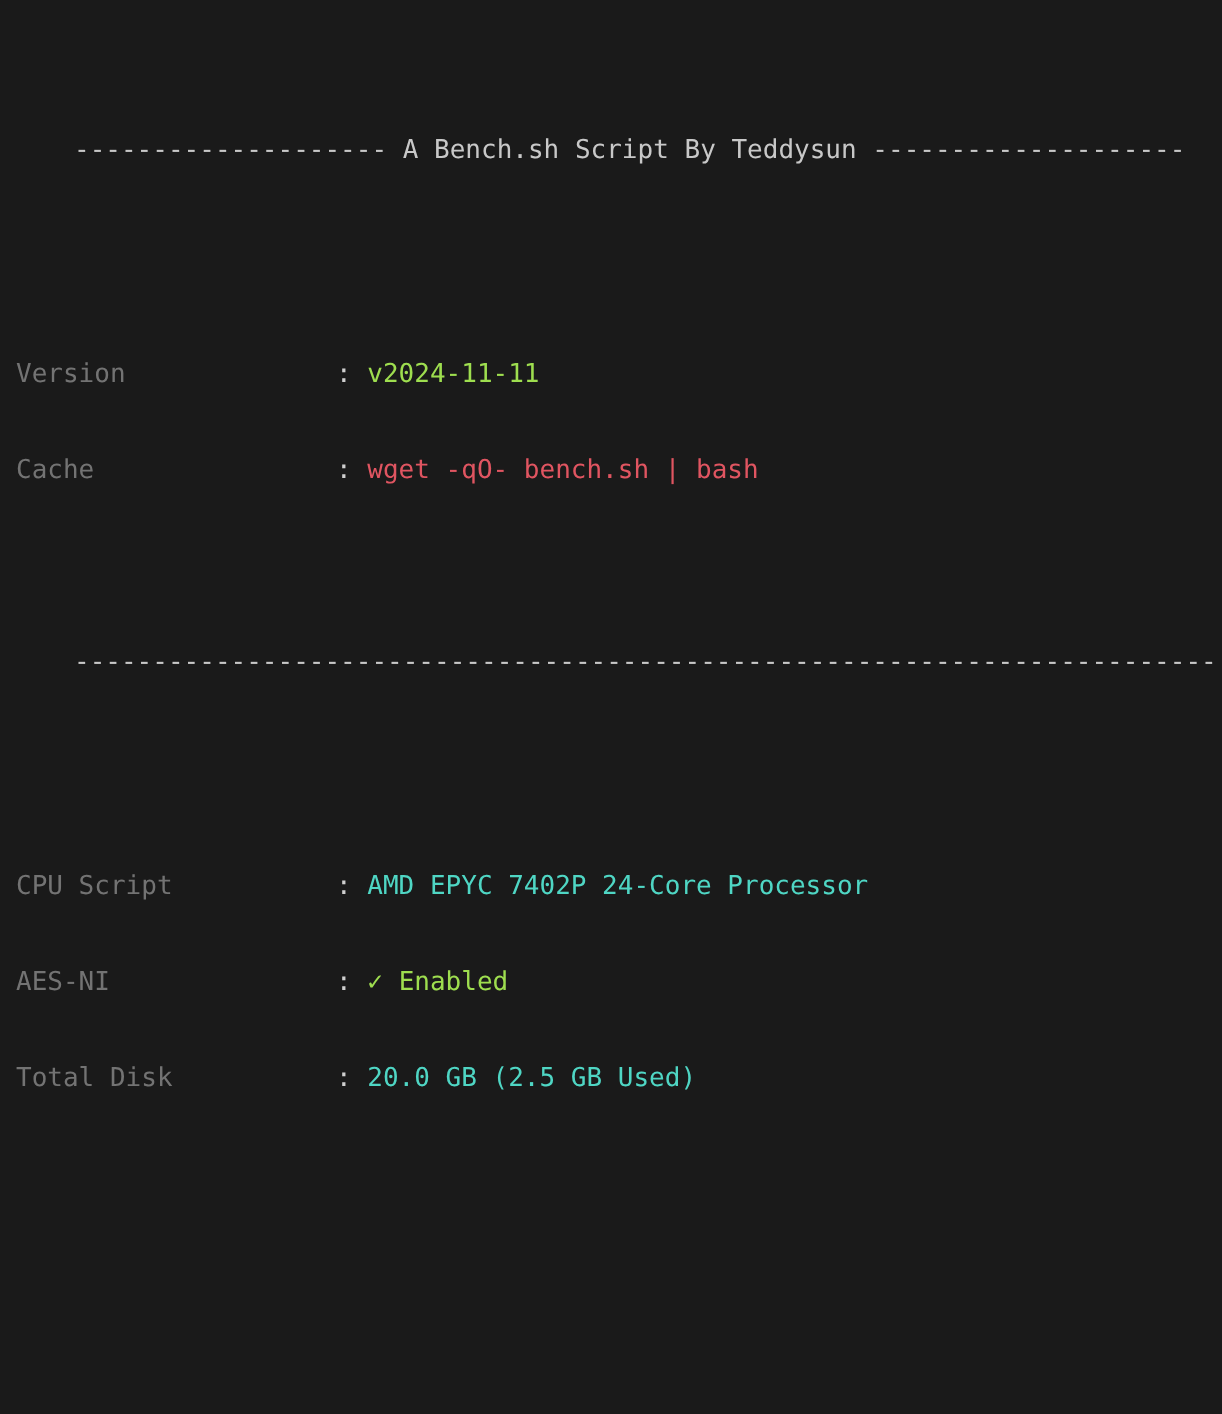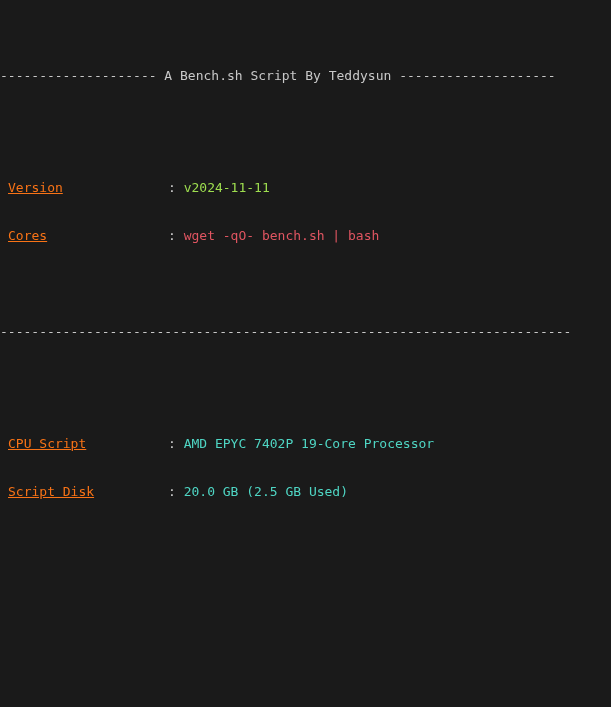--- a/index.html
+++ b/index.html
@@ -18,36 +18,36 @@
     -webkit-font-smoothing: antialiased;
   }
   .term {
     padding: 4px 0 0 0;
     white-space: pre;
   }
   .row {
     height: 16px;
     line-height: 16px;
     white-space: pre;
+    padding-left: 37px;
   }
   .sep {
     color: #c8c8c8;
     letter-spacing: 0px;
   }
   .hdr-line {
     color: #c8c8c8;
   }
   .pad-left { padding-left: 8px; }
 
   
   .inf-label {
     display: inline-block;
     width: 160px;
-    color: #f97316;
-    text-decoration: underline;
+    color: #737373;
   }
   .colon { color: #cfcfcf; }
 
   .v-cyan   { color: #4fd6c4; }
   .v-green  { color: #9ede4f; text-align: center; }
   .v-red    { color: #e05561; margin-top: 32px; }
 
   .ok   { color: #9ede4f; }
   .bad  { color: #e05561; }
 </style>
@@ -55,29 +55,30 @@
 <body>
 
 <div class="term">
 
   
   <div class="row hdr-line">-------------------- A Bench.sh Script By Teddysun --------------------</div>
 
   
   <div>
     <div class="row pad-left"><span class="inf-label">Version</span><span class="colon">:</span> <span class="v-green">v2024-11-11</span></div>
-    <div class="row pad-left"><span class="inf-label">Cores</span><span class="colon">:</span> <span class="v-red">wget -qO- bench.sh | bash</span></div>
+    <div class="row pad-left"><span class="inf-label">Cache</span><span class="colon">:</span> <span class="v-red">wget -qO- bench.sh | bash</span></div>
   </div>
 
   <div class="row sep">-------------------------------------------------------------------------</div>
 
   
   <div>
-    <div class="row pad-left"><span class="inf-label">CPU Script</span><span class="colon">:</span> <span class="v-cyan">AMD EPYC 7402P 19-Core Processor</span></div>
-    <div class="row pad-left"><span class="inf-label">Script Disk</span><span class="colon">:</span> <span class="v-cyan">20.0 GB (2.5 GB Used)</span></div>
+    <div class="row pad-left"><span class="inf-label">CPU Script</span><span class="colon">:</span> <span class="v-cyan">AMD EPYC 7402P 24-Core Processor</span></div>
+    <div class="row pad-left"><span class="inf-label">AES-NI</span><span class="colon">:</span> <span class="ok">✓</span> <span class="v-green">Enabled</span></div>
+    <div class="row pad-left"><span class="inf-label">Total Disk</span><span class="colon">:</span> <span class="v-cyan">20.0 GB (2.5 GB Used)</span></div>
     
     
     
     
     
     
     
     
     
     

